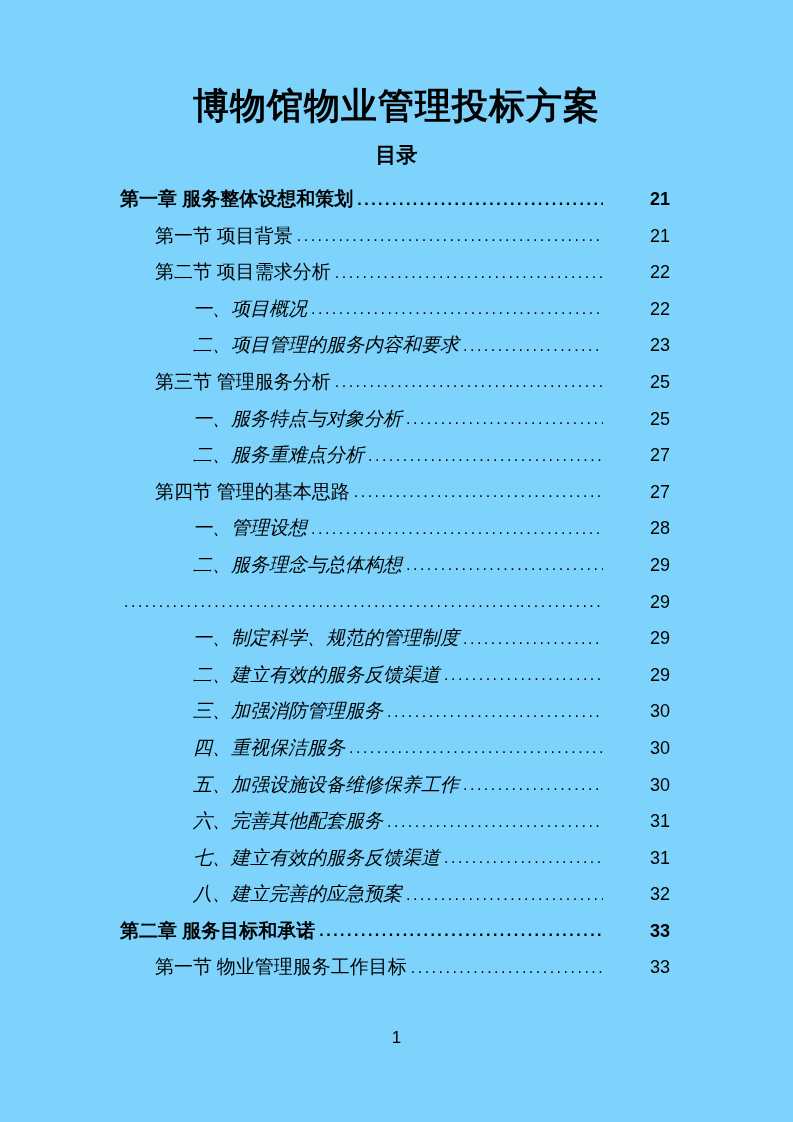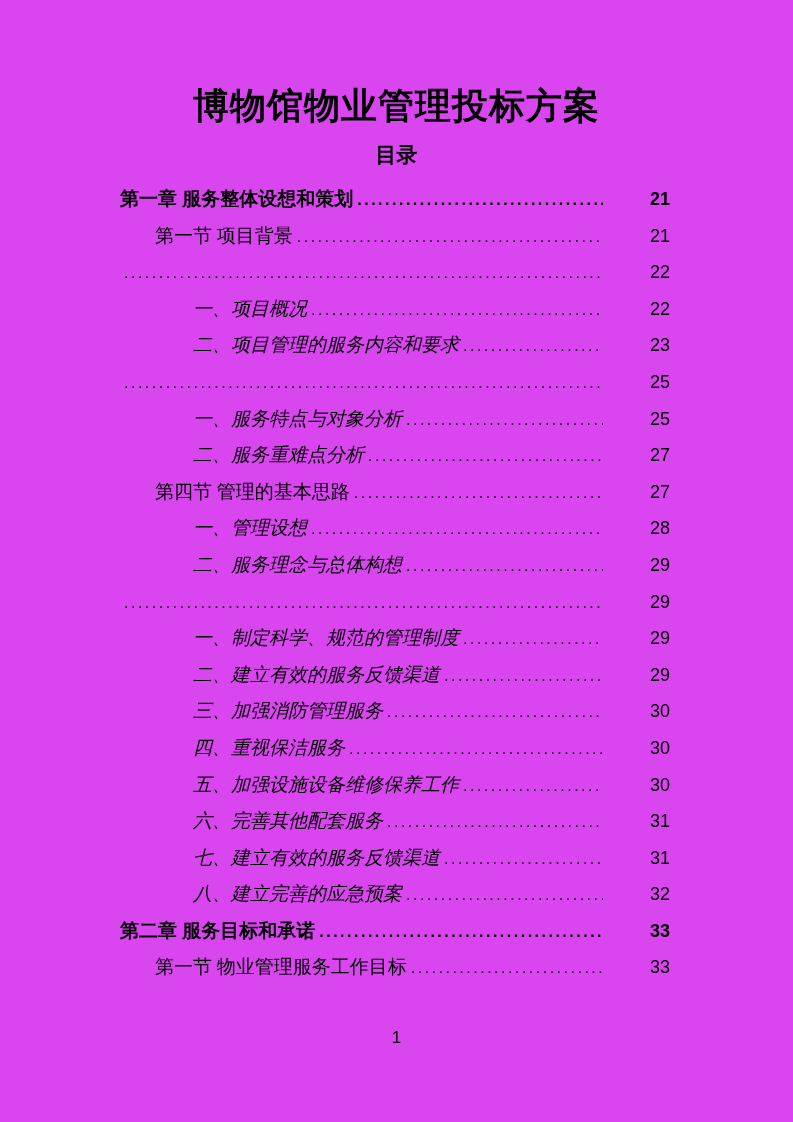--- a/index.html
+++ b/index.html
@@ -4,21 +4,21 @@
 <style>
   html, body {
     margin: 0;
     padding: 0;
     background: #ffffff;
   }
   .page {
     position: relative;
     width: 793px;
     height: 1122px;
-    background: #d946ef;
+    background: #7dd3fc;
     color: #000000;
     overflow: hidden;
     font-family: "Liberation Serif", "DejaVu Serif", serif;
   }
   .doc-title {
     position: absolute;
     top: 82px;
     left: 0;
     width: 100%;
     text-align: center;
@@ -39,21 +39,21 @@
     font-family: Liberation Mono, monospace;
   }
   .toc {
     position: absolute;
     top: 181px;
     left: 120px;
     right: 123px;
   }
   .toc-row {
     display: flex;
-    align-items: flex-start;
+    align-items: center;
     height: 36.6px;
     line-height: 36.6px;
     font-size: 19px;
   }
   .toc-row .toc-label {
     white-space: nowrap;
     flex: 0 0 auto;
   }
   .toc-row .toc-dots {
     flex: 1 1 auto;
@@ -108,37 +108,39 @@
     <span class="toc-page">21</span>
   </div>
 
   <div class="toc-row level-2">
     <span class="toc-label">第一节 项目背景</span>
     <span class="toc-dots"></span>
     <span class="toc-page">21</span>
   </div>
 
   <div class="toc-row level-2">
+    <span class="toc-label">第二节 项目需求分析</span>
     <span class="toc-dots"></span>
     <span class="toc-page">22</span>
   </div>
 
   <div class="toc-row level-3">
     <span class="toc-label">一、项目概况</span>
     <span class="toc-dots"></span>
     <span class="toc-page">22</span>
   </div>
 
   <div class="toc-row level-3">
     <span class="toc-label">二、项目管理的服务内容和要求</span>
     <span class="toc-dots"></span>
     <span class="toc-page">23</span>
   </div>
 
   <div class="toc-row level-2">
+    <span class="toc-label">第三节 管理服务分析</span>
     <span class="toc-dots"></span>
     <span class="toc-page">25</span>
   </div>
 
   <div class="toc-row level-3">
     <span class="toc-label">一、服务特点与对象分析</span>
     <span class="toc-dots"></span>
     <span class="toc-page">25</span>
   </div>
 

